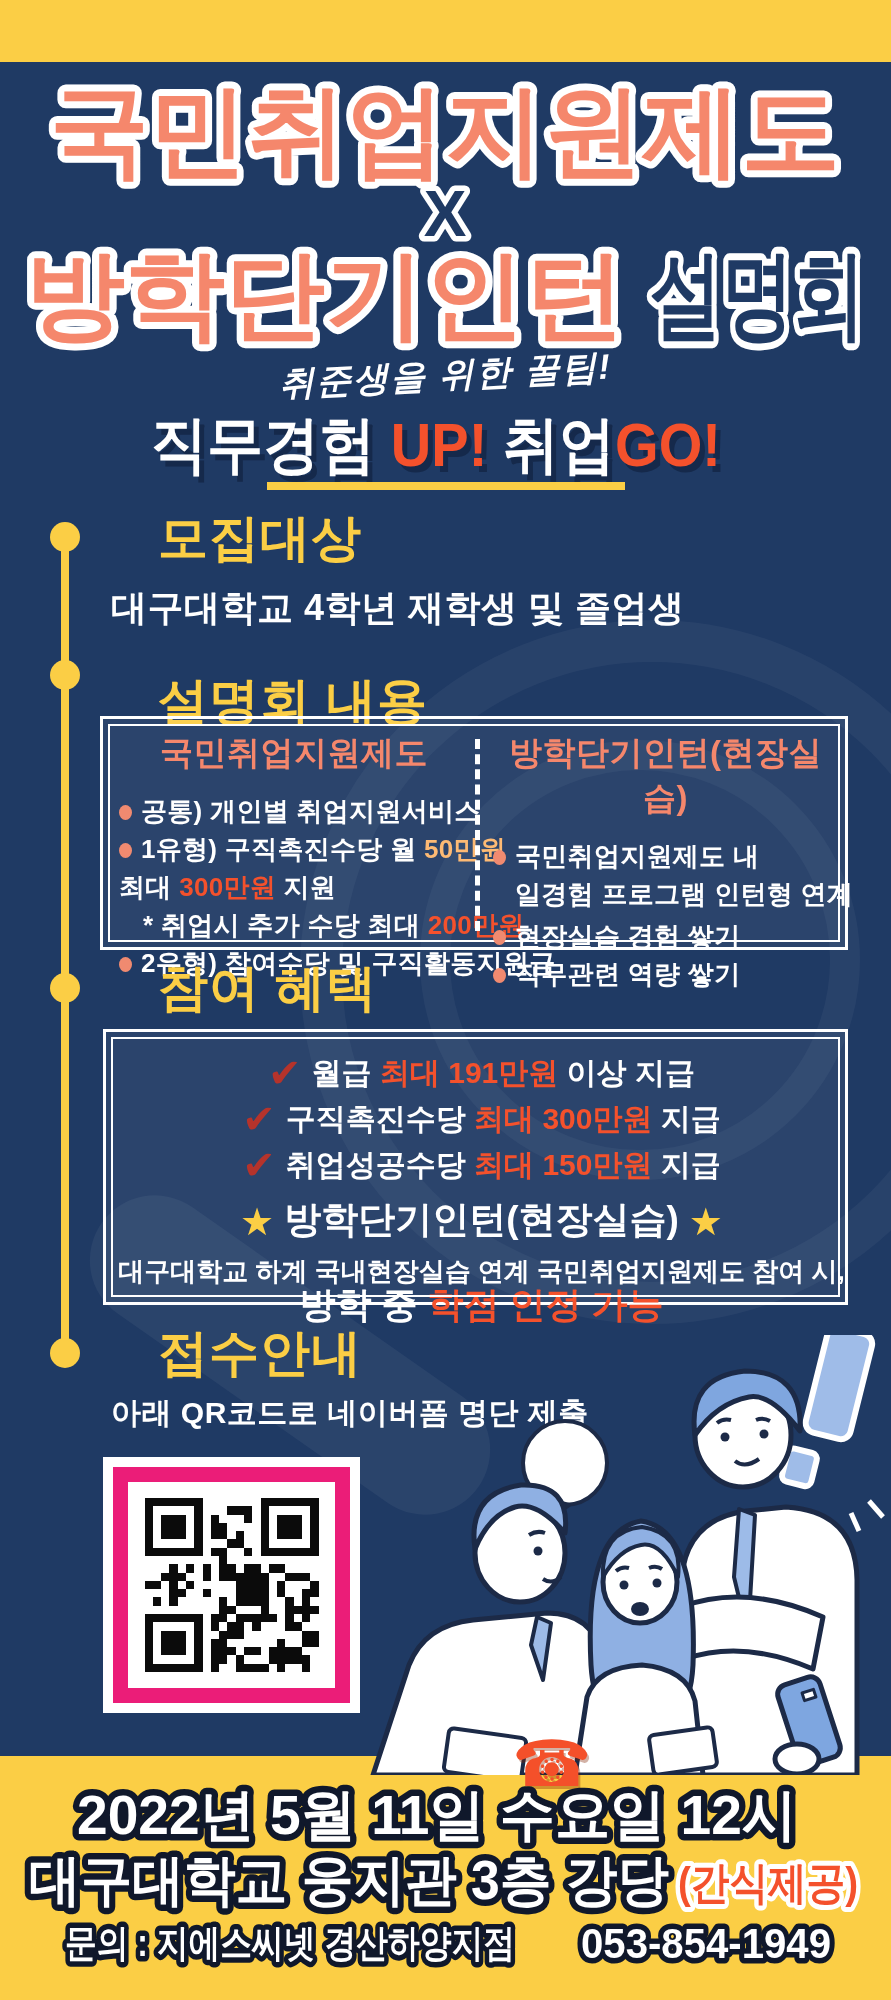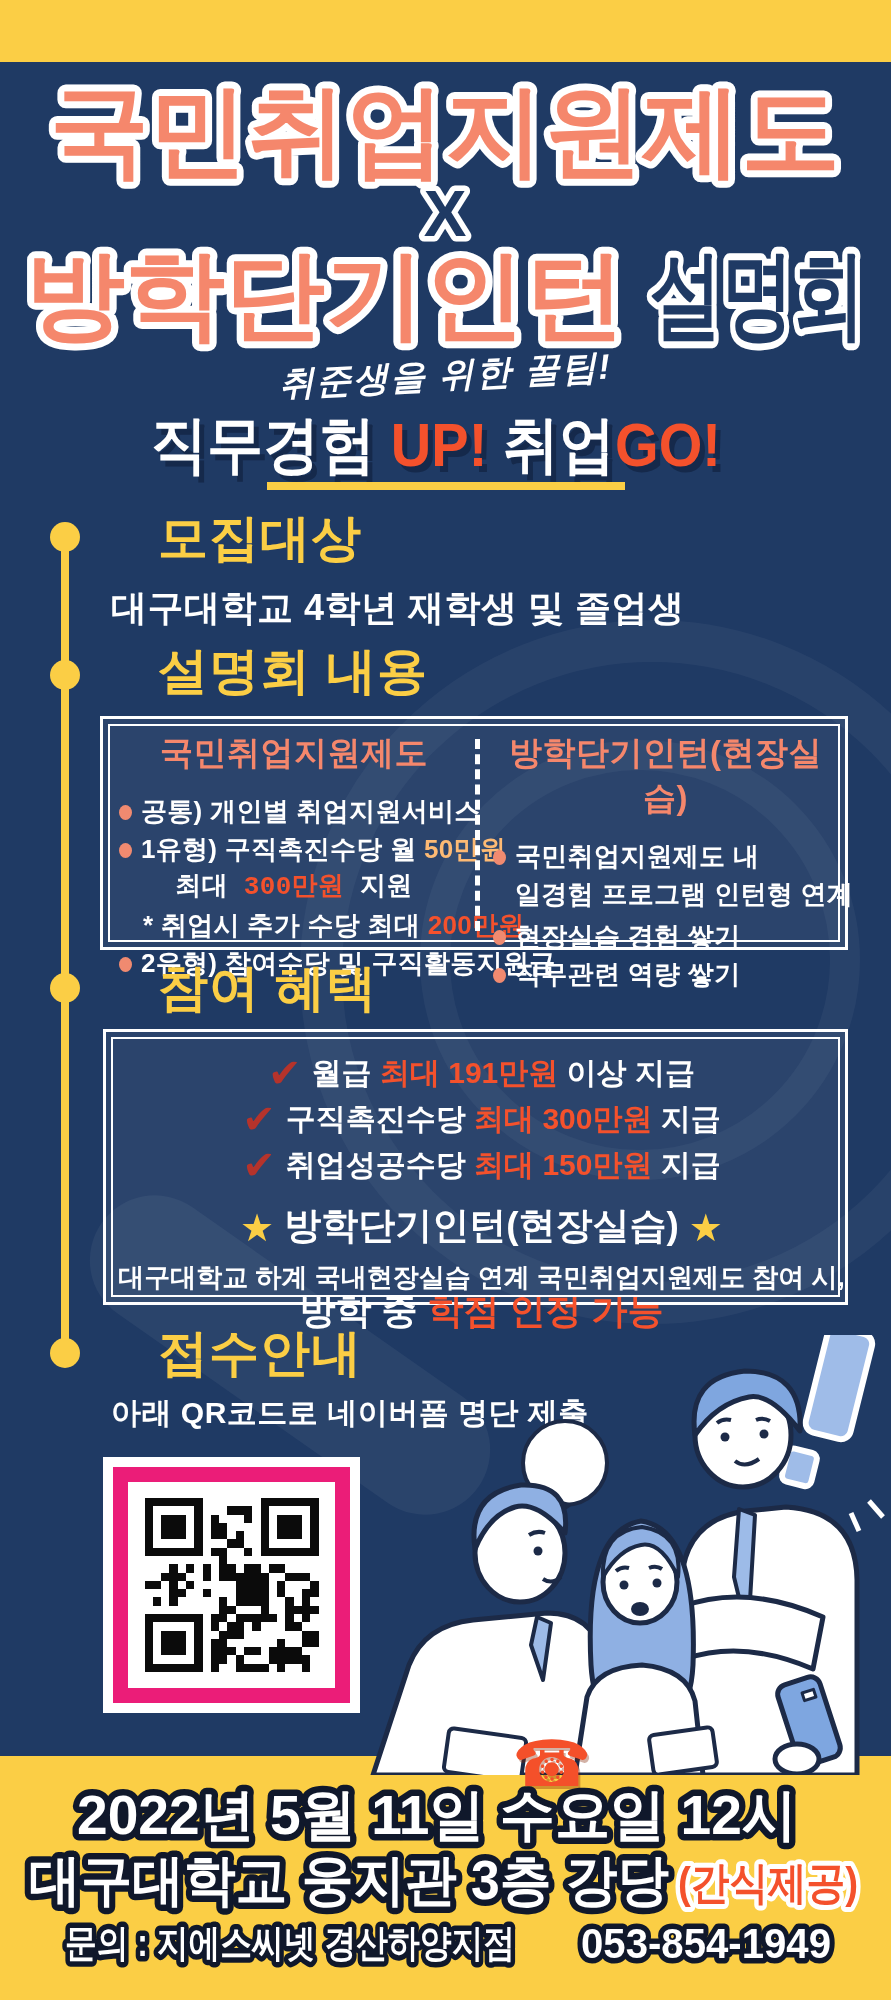--- a/index.html
+++ b/index.html
@@ -80,28 +80,28 @@
 
   <div id="timeline-line" class="abs"></div>
   <div class="tl-dot" style="top:522px;"></div>
   <div class="tl-dot" style="top:660px;"></div>
   <div class="tl-dot" style="top:973px;"></div>
   <div class="tl-dot" style="top:1338px;"></div>
 
   <div class="sec-head" style="top:513px;">모집대상</div>
   <div class="sec-body" style="top:584px;">대구대학교 4학년 재학생 및 졸업생</div>
 
-  <div class="sec-head" style="top:646px;">설명회 내용</div>
+  <div class="sec-head" style="top:676px;">설명회 내용</div>
   <div id="panel-contents" class="panel">
     <div class="abs" style="left:16px;top:12px;width:350px;">
       <div class="col-title">국민취업지원제도</div>
       <div style="margin-top:16px;">
         <div class="li"><span class="dot"></span><span>공통) 개인별 취업지원서비스</span></div>
         <div class="li"><span class="dot"></span><span>1유형) 구직촉진수당 월 </span><span class="yel">50만원</span></div>
-        <div class="li" style="text-align:center;font-family:Liberation Mono, monospace;"><span>최대 </span><span class="red">300만원</span><span> 지원</span></div>
+        <div class="li" style="text-align:left;"><span>최대 </span><span class="red">300만원</span><span> 지원</span></div>
         <div class="li" style="padding-left:24px;"><span>* 취업시 추가 수당 최대 </span><span class="red">200만원</span></div>
         <div class="li"><span class="dot"></span><span>2유형) 참여수당 및 구직활동지원금</span></div>
       </div>
     </div>
     <div id="divider"></div>
     <div class="abs" style="left:390px;top:12px;width:345px;">
       <div class="col-title">방학단기인턴(현장실습)</div>
       <div style="margin-top:16px;">
         <div class="li"><span class="dot"></span><span>국민취업지원제도 내</span></div>
         <div class="li" style="padding-left:22px;"><span>일경험 프로그램 인턴형 연계</span></div>
@@ -110,21 +110,21 @@
       </div>
     </div>
   </div>
 
   <div class="sec-head" style="top:963px;">참여 혜택</div>
   <div id="panel-benefits" class="panel">
     <div style="margin-top:18px;padding-left:12px;">
       <div class="ben-row"><span class="check">✔</span><span>월급 </span><span class="red">최대 191만원</span><span> 이상 지급</span></div>
       <div class="ben-row"><span class="check">✔</span><span>구직촉진수당 </span><span class="red">최대 300만원</span><span> 지급</span></div>
       <div class="ben-row"><span class="check">✔</span><span>취업성공수당 </span><span class="red">최대 150만원</span><span> 지급</span></div>
-      <div class="ben-sub" style="margin-top:12px;"><span class="star">★</span><span>방학단기인턴(현장실습)</span><span class="star">★</span></div>
+      <div class="ben-sub" style="margin-top:6px;"><span class="star">★</span><span>방학단기인턴(현장실습)</span><span class="star">★</span></div>
       <div class="ben-note" style="margin-top:6px;">대구대학교 하계 국내현장실습 연계 국민취업지원제도 참여 시,</div>
       <div class="ben-note" style="font-size:36px;"><span>방학 중 </span><span class="red">학점 인정 가능</span></div>
     </div>
   </div>
 
   <div class="sec-head" style="top:1328px;">접수안내</div>
   <div class="sec-body" style="top:1393px;font-size:30px;">아래 QR코드로 네이버폼 명단 제출</div>
 
   <div id="qr-frame" class="abs">
     <div id="qr-pink"></div>

